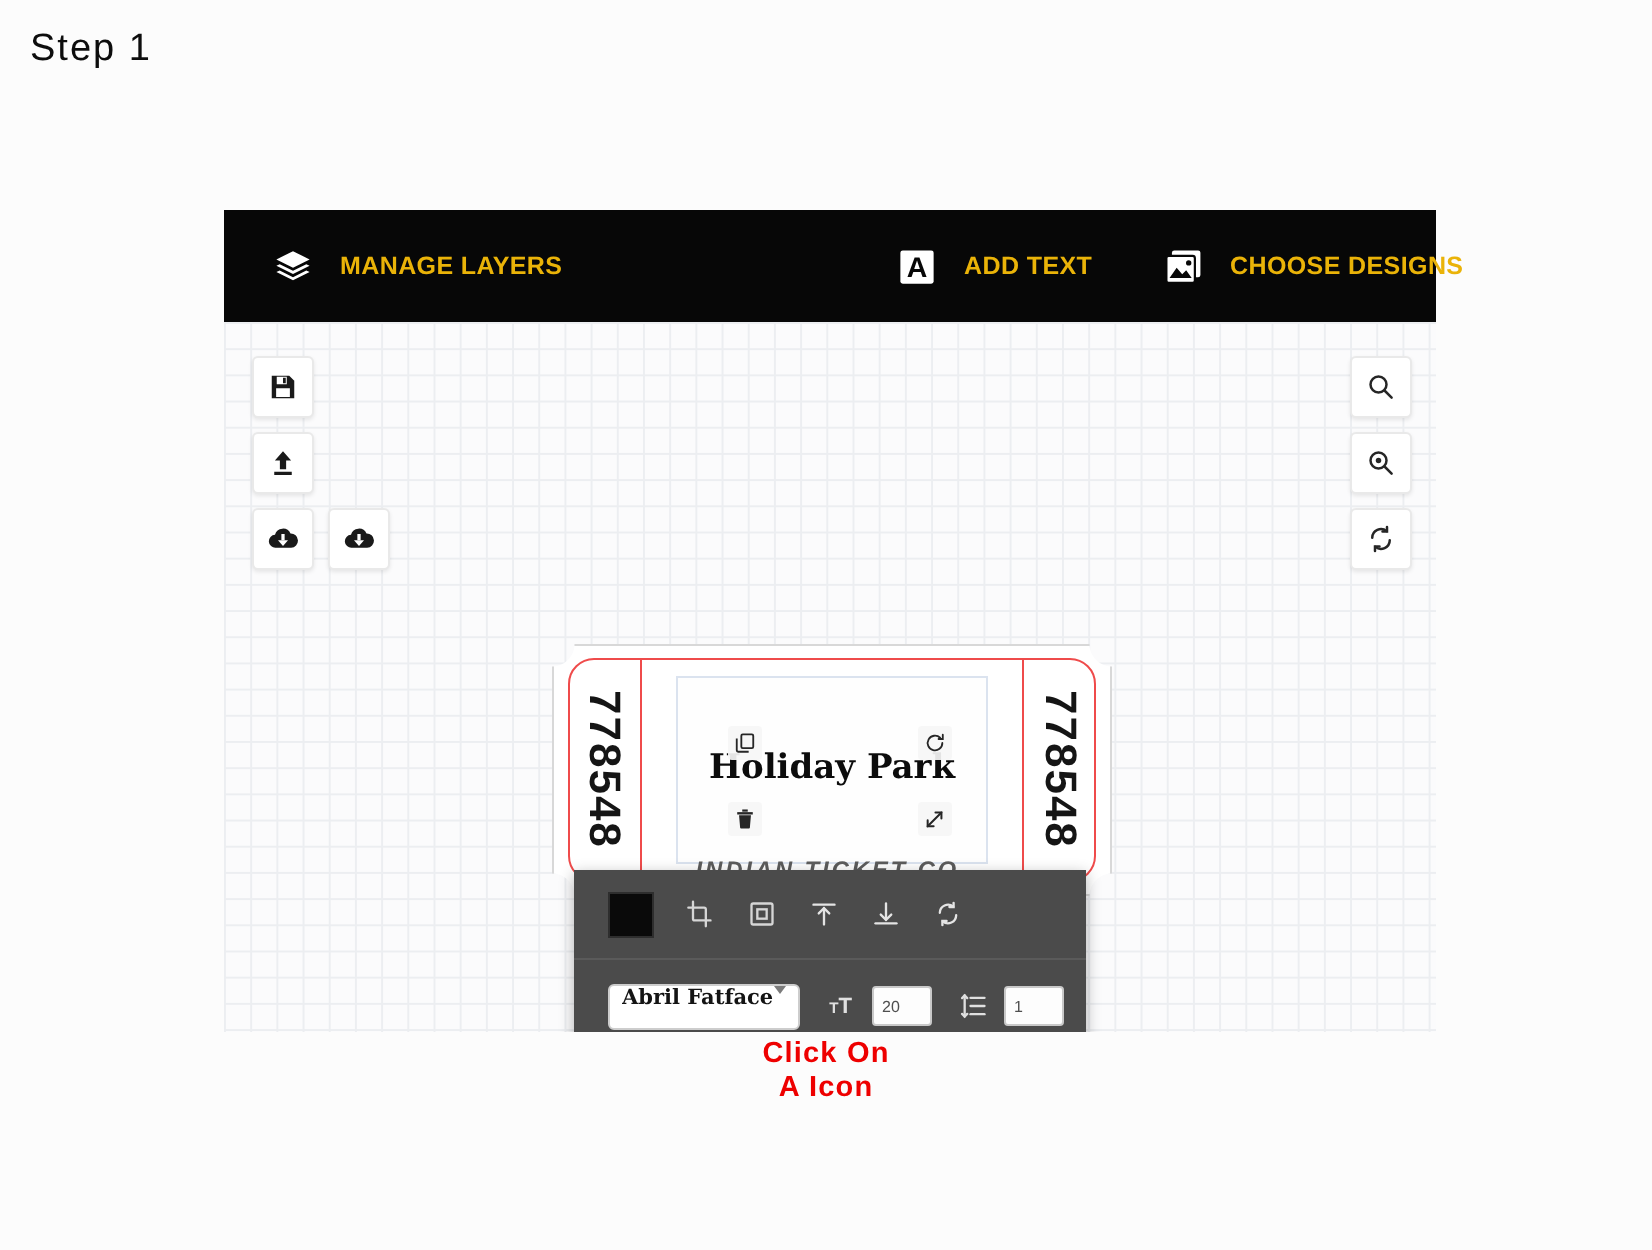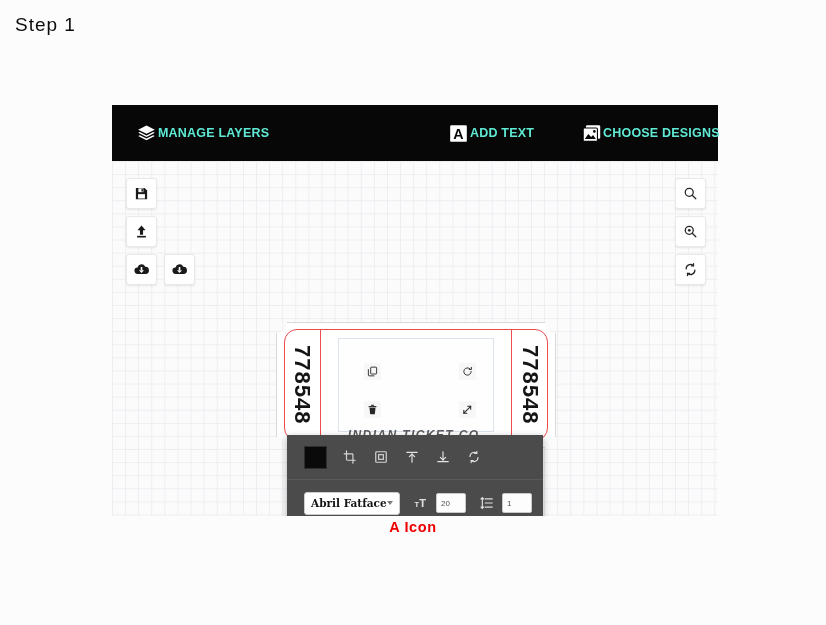--- a/index.html
+++ b/index.html
@@ -29,22 +29,22 @@
   #topbar {
     position: absolute;
     left: 0; top: 0;
     width: 606px; height: 56px;
     background: #070707;
   }
   .topbar-item {
     position: absolute;
     top: 0; height: 56px;
     display: flex; align-items: center;
-    gap: 2px;
-    color: #5eead4;
+    gap: 14px;
+    color: #eab308;
     cursor: pointer;
   }
   .topbar-label {
     font-size: 12.5px;
     font-weight: bold;
     letter-spacing: .2px;
     white-space: nowrap;
     font-family: "Liberation Sans", sans-serif;
   }
   .tb-icon { width: 19px; height: 19px; display:block; flex: 0 0 19px; }
@@ -204,21 +204,21 @@
     padding-left: 17px;
     gap: 12px;
     box-sizing: border-box;
     border-top: 1px solid #5a5a5a;
   }
   #font-select {
     width: 96px; height: 23px;
     background: #ffffff;
     border: 1px solid #cdcdcd;
     border-radius: 3px;
-    display: flex; align-items: center;
+    display: flex; align-items: flex-start;
     padding: 0 6px;
     box-sizing: border-box;
     cursor: pointer;
     position: relative;
   }
   #font-select-label {
     font-family: "DejaVu Serif", serif;
     font-size: 10.5px;
     font-weight: bold;
     color: #141414;
@@ -380,20 +380,21 @@
       <div id="ticket-shape"></div>
       <div id="ticket-border"></div>
       <div class="stub-div" id="stub-div-l"></div>
       <div class="stub-div" id="stub-div-r"></div>
 
       <div class="stub-num" id="stub-num-l">778548</div>
       <div class="stub-num" id="stub-num-r">778548</div>
 
       <div id="ticket-inner-box"></div>
 
+      <div id="ticket-title">Holiday Park</div>
       <div id="ticket-subtitle">INDIAN TICKET CO.</div>
 
       <div class="sel-handle" id="h-copy">
         <span>
           <svg viewBox="0 0 24 24" fill="none" stroke="#262626" stroke-width="2">
             <rect x="8" y="2.5" width="13" height="15" rx="1.5"></rect>
             <path d="M16 21.5H4.5A1.5 1.5 0 0 1 3 20V7"></path>
           </svg>
         </span>
       </div>
@@ -513,14 +514,15 @@
           <span class="num-input">1</span>
         </div>
       </div>
 
     </div>
 
   </div>
 </div>
 
 <div id="annotation">
+  <div>Click On</div>
   <div>A Icon</div>
 </div>
 
 </body></html>

